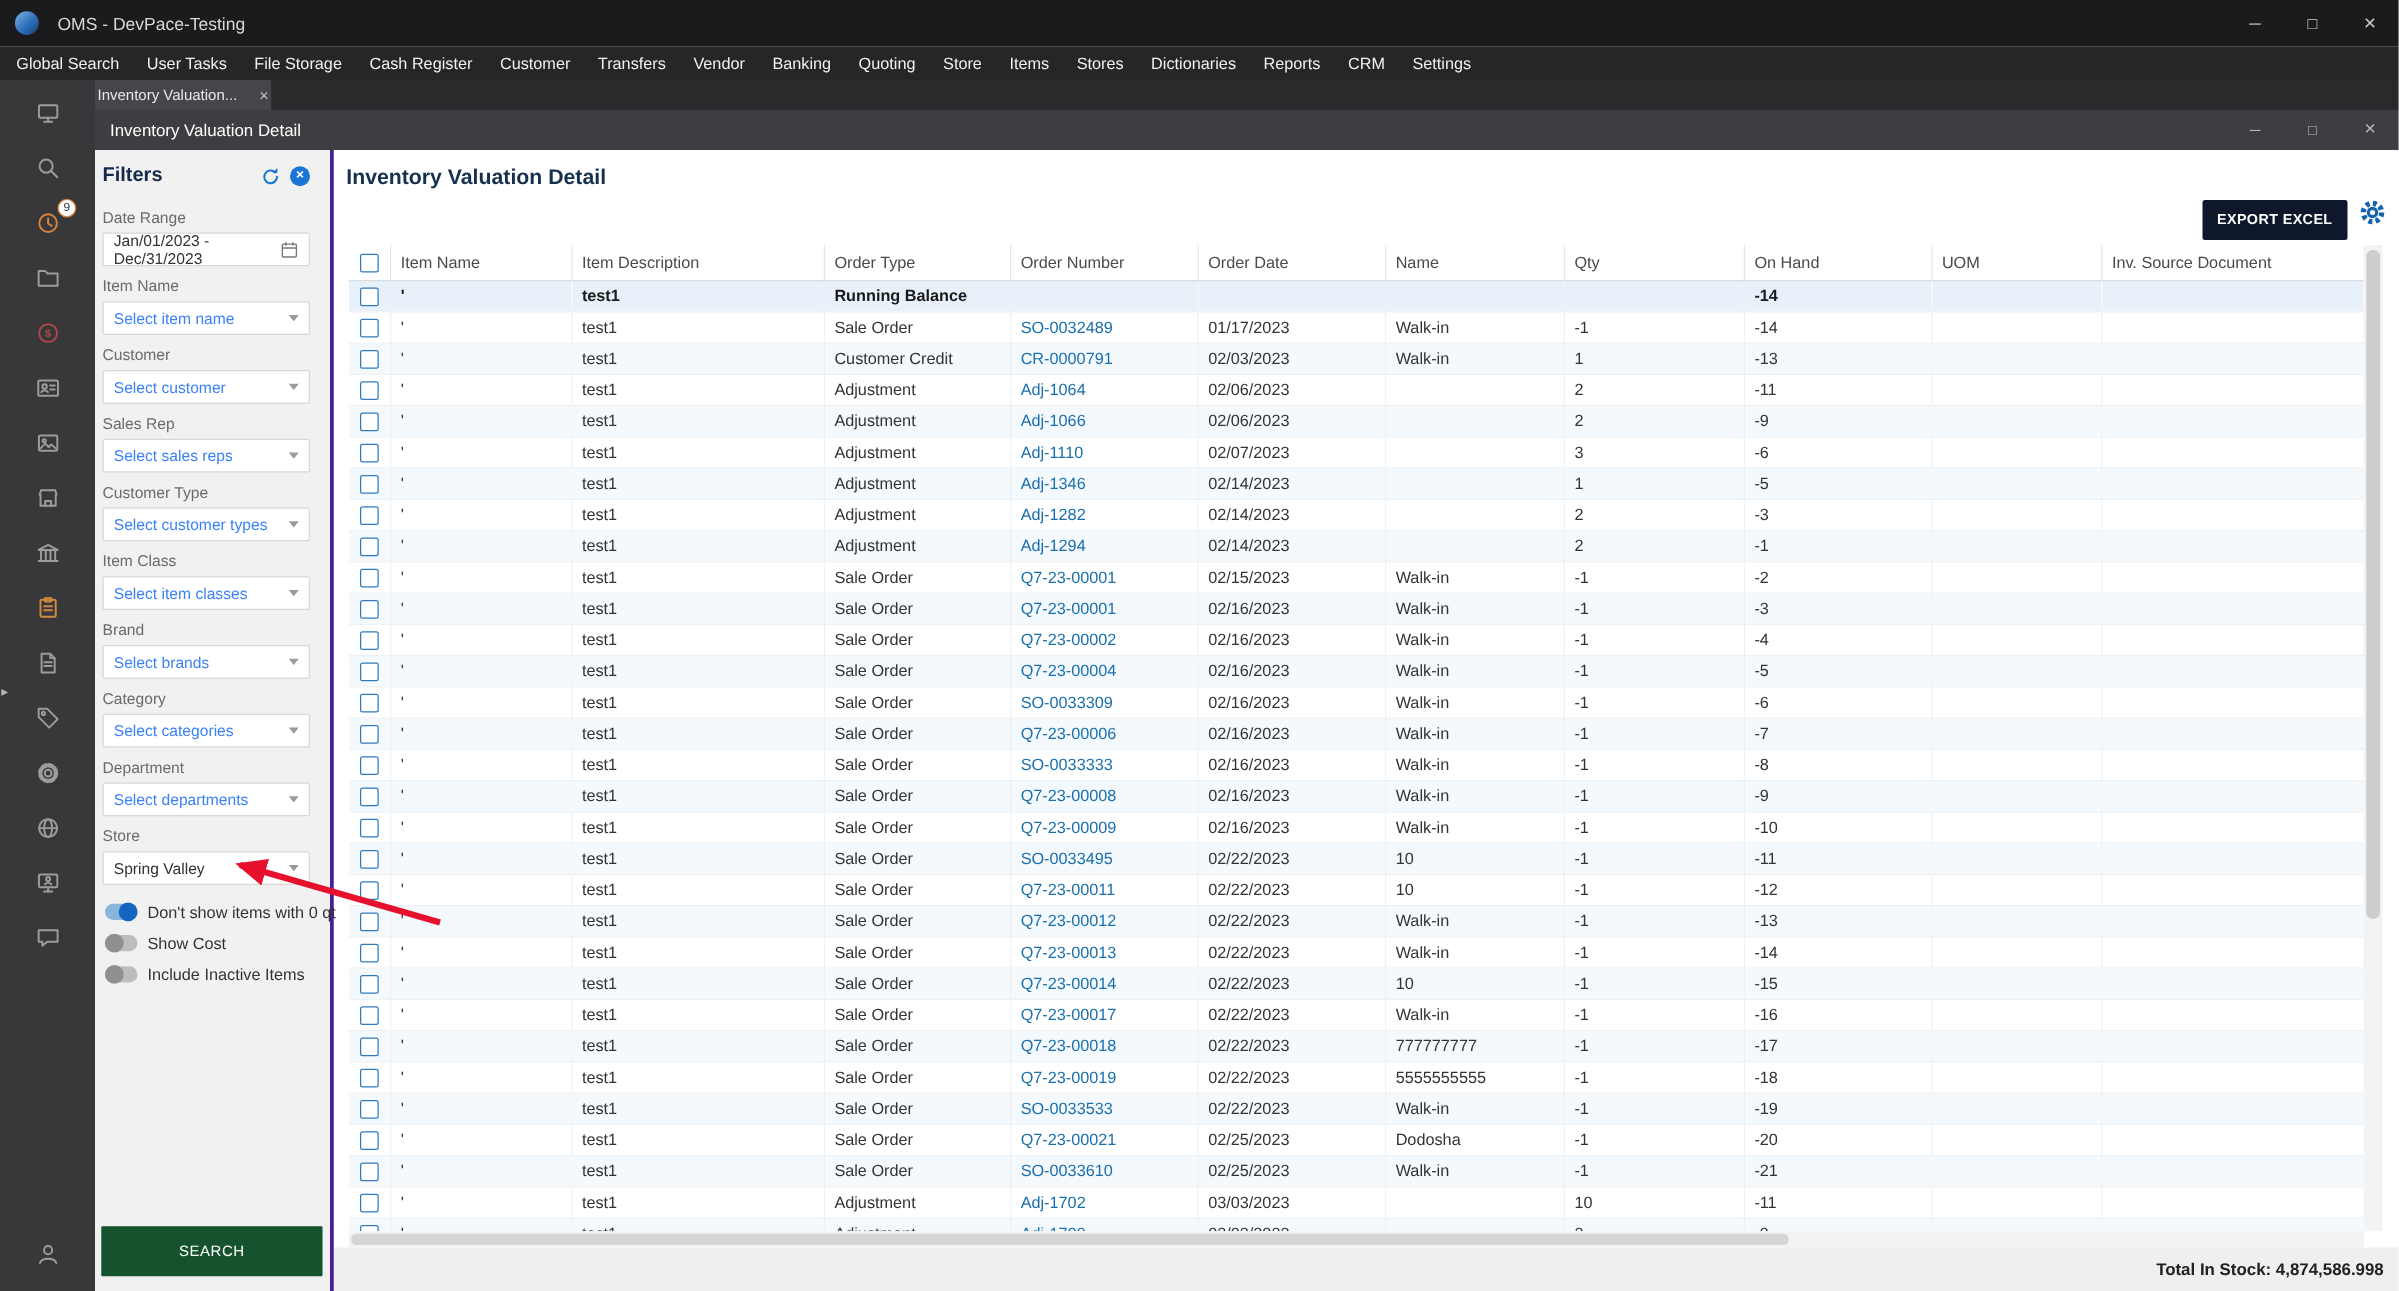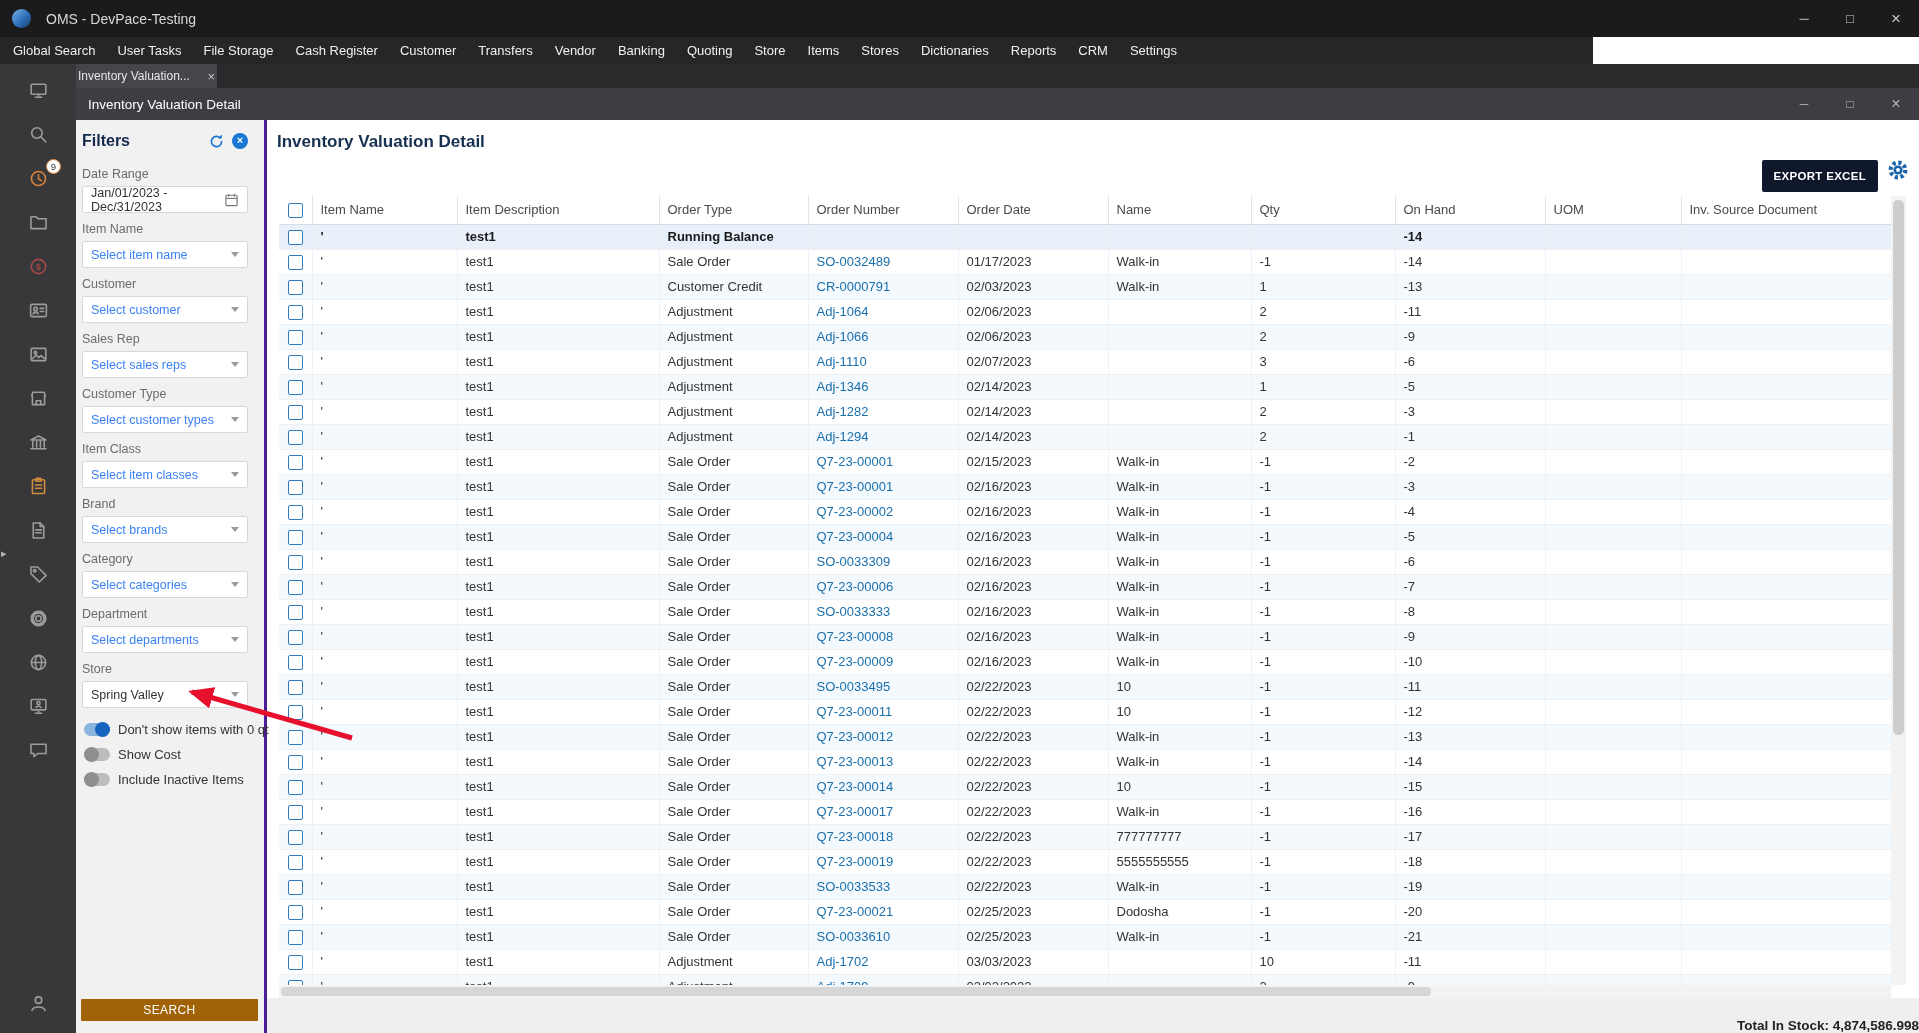--- a/index.html
+++ b/index.html
@@ -12,21 +12,21 @@
     background:#1b1b1d; display:flex; align-items:center; z-index:5; }
   .app-icon { width:19px; height:19px; border-radius:50%; margin-left:12px;
     background:linear-gradient(135deg,#7db4e6 0%,#2e6fba 55%,#16406f 100%); }
   .app-title { color:#d8d8d8; font-size:14px; margin-left:15px; }
   .win-controls { margin-left:auto; display:flex; height:100%; }
   .win-btn { width:46px; height:100%; display:flex; align-items:center;
     justify-content:center; color:#c8c8c8; font-size:13px; }
   .win-btn.close { font-size:17px; }
 
   
-  .menubar { position:absolute; left:0; top:37px; width:1593px; height:27px;
+  .menubar { position:absolute; left:0; top:37px; width:1919px; height:27px;
     background:#262628; display:flex; align-items:center; z-index:5; padding-left:2px; }
   .menu-item { color:#f0f0f0; font-size:13px; padding:0 11px; line-height:27px; white-space:nowrap; }
 
   
   .leftrail { position:absolute; left:0; top:64px; width:76px; height:969px;
     background:#38383b; z-index:4; display:flex; flex-direction:column; padding-top:4px; }
   .rail-item { height:44px; width:100%; display:flex; align-items:center;
     justify-content:center; position:relative; flex:0 0 auto; }
   .ric { width:21px; height:21px; fill:none; stroke:#9c9c9c; stroke-width:1.5;
     stroke-linecap:round; stroke-linejoin:round; }
@@ -70,22 +70,22 @@
   .chev { width:0; height:0; border-left:4px solid transparent; border-right:4px solid transparent;
     border-top:5px solid #9a9a9a; margin-left:auto; }
   .cal { margin-left:auto; flex:0 0 auto; }
   .toggle-row { display:flex; align-items:center; height:25px; gap:8px; padding-left:2px; }
   .switch { width:26px; height:13px; border-radius:7px; background:#bdbdbd; position:relative; flex:0 0 auto; }
   .switch .knob { position:absolute; left:0; top:-1px; width:15px; height:15px;
     border-radius:50%; background:#8f8f8f; }
   .switch.on { background:#8ab4dc; }
   .switch.on .knob { left:auto; right:0; background:#1565c0; }
   .toggle-label { font-size:13px; color:#333; white-space:nowrap; }
-  .search-btn { position:absolute; left:5px; bottom:12px; width:177px; height:22px;
-    background:#a16207; color:#fff; font-size:12px; letter-spacing:.4px; border:none;
+  .search-btn { position:absolute; left:5px; bottom:12px; width:177px; height:40px;
+    background:#14532d; color:#fff; font-size:12px; letter-spacing:.4px; border:none;
     display:flex; align-items:center; justify-content:center; border-radius:1px; }
 
   
   .main { position:absolute; left:267px; top:120px; width:1652px; height:913px; background:#fff; }
   .page-title { position:absolute; left:10px; top:12px; font-size:17px; font-weight:bold; color:#16304f; }
   .export-btn { position:absolute; right:41px; top:40px; height:22px; padding:16px 12px;
     background:#0f172a; color:#fff; font-size:11.5px; font-weight:bold; letter-spacing:.3px;
     border:none; border-radius:2px; display:flex; align-items:center; }
   .gear-btn { position:absolute; right:9px; top:38px; width:24px; height:24px;
     display:flex; align-items:center; justify-content:center; }
@@ -106,21 +106,21 @@
   .checkbox { display:inline-block; width:15px; height:15px; border:1.5px solid #2e7cbf;
     border-radius:2px; background:#fff; vertical-align:middle; }
 
   .vscroll { position:absolute; left:1624px; top:76px; width:15px; height:789px; background:#f3f3f3; }
   .vscroll .thumb { position:absolute; left:2px; top:4px; width:11px; height:535px;
     background:#cdcdcd; border-radius:5px; }
   .hscroll { position:absolute; left:12px; top:865px; width:1612px; height:13px; background:#f3f3f3; }
   .hscroll .thumb { position:absolute; top:2px; left:2px; width:1150px; height:9px;
     background:#d6d6d6; border-radius:4px; }
   .footer { position:absolute; left:0; top:878px; width:1652px; height:35px; background:#efefef;
-    display:flex; align-items:flex-end; justify-content:flex-end; }
+    display:flex; align-items:center; justify-content:flex-end; padding-right:12px; }
   .total-label { font-size:13.5px; font-weight:bold; color:#222; }
 
   
   .annot { position:absolute; left:0; top:0; width:1919px; height:1033px;
     pointer-events:none; z-index:50; }
 </style>
 </head>
 <body>
 
 <div class="titlebar">

